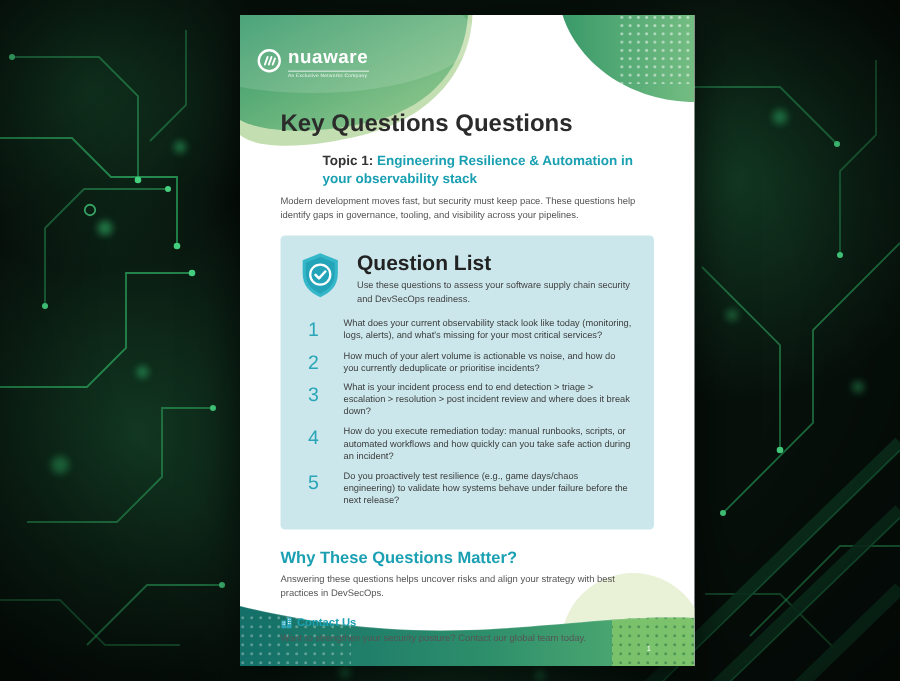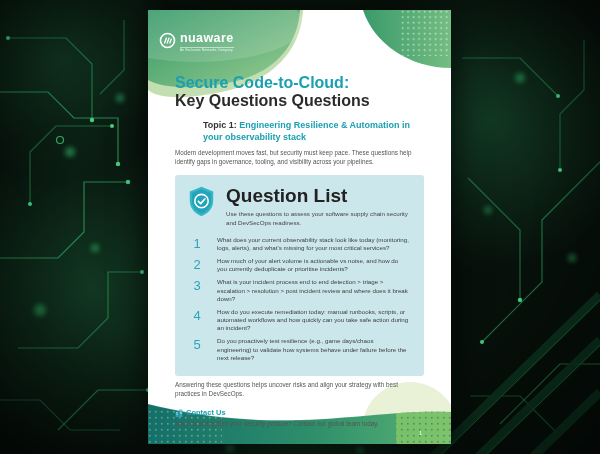--- a/index.html
+++ b/index.html
@@ -2,40 +2,40 @@
 <html><head>
 <meta charset="utf-8">
 <style>
   html,body{margin:0;padding:0;background:#060d09;}
   *{box-sizing:border-box;}
   .canvas{position:relative;width:600px;height:454px;overflow:hidden;background:#060d09;
           font-family:"Liberation Sans",sans-serif;}
   .bg-svg{position:absolute;left:0;top:0;z-index:0;}
   .vignette{position:absolute;left:0;top:0;width:600px;height:454px;z-index:1;
             background:radial-gradient(ellipse at 50% 45%, rgba(0,0,0,0) 55%, rgba(0,0,0,.5) 100%);}
-  .page{position:absolute;left:148px;top:10px;width:303px;height:434px;background:#ffffff;
+  .page{position:absolute;left:160px;top:10px;width:303px;height:434px;background:#ffffff;
         z-index:2;box-shadow:0 10px 30px rgba(0,0,0,.7);overflow:hidden;}
   .deco-top,.deco-bottom{position:absolute;left:0;z-index:1;pointer-events:none;}
   .deco-top{top:0;}
   .deco-bottom{bottom:0;}
   .logo{position:absolute;top:22px;left:11px;z-index:3;display:flex;align-items:flex-start;gap:4px;color:#fff;}
   .logo-text{line-height:1;}
   .logo-name{font-size:12.5px;font-weight:bold;letter-spacing:.4px;}
   .logo-tagline{font-size:3.2px;opacity:.9;margin-top:2px;letter-spacing:.2px;border-top:.5px solid rgba(255,255,255,.6);padding-top:1.5px;}
   .content{position:relative;z-index:2;padding:64px 27px 0 27px;}
   .title1{margin:0;font-size:16px;font-weight:bold;color:#1aa0b2;line-height:1.12;}
   .title2{margin:0;font-size:16px;font-weight:bold;color:#2b2b2b;line-height:1.12;}
   .topic{margin-top:9px;font-size:9px;font-weight:bold;line-height:1.35;margin-left:28px;}
   .topic .pfx{color:#333333;}
   .topic .rest{color:#1aa0b2;}
   .intro{margin-top:5px;font-size:6.3px;color:#555555;line-height:1.45;width:238px;}
   .qbox{margin-top:9px;background:#cbe7eb;border-radius:3px;padding:11px 13px 9px 13px;}
   .qbox-head{display:flex;align-items:flex-start;gap:11px;}
   .qbox-titles{flex:1;}
-  .qbox-title{font-size:19px;font-weight:bold;color:#222222;line-height:1.1;}
+  .qbox-title{font-size:14px;font-weight:bold;color:#222222;line-height:1.1;}
   .qbox-sub{margin-top:3px;font-size:6.2px;color:#444444;line-height:1.4;width:185px;}
   .qlist{margin-top:8px;}
   .qrow{display:flex;gap:11px;margin-bottom:5px;align-items:flex-start;}
   .qnum{width:18px;flex:0 0 18px;text-align:center;font-size:13px;color:#2aa6b8;line-height:1;padding-top:1px;}
   .qtext{font-size:6.2px;color:#3d3d3d;line-height:1.32;padding-right:2px;}
   .why-title{margin-top:13px;font-size:11px;font-weight:bold;color:#1aa0b2;}
   .why-body{margin-top:4px;font-size:6.3px;color:#555555;line-height:1.45;width:242px;}
   .contact-head{margin-top:10px;display:flex;align-items:flex-end;gap:3px;font-size:7.5px;font-weight:bold;color:#1aa0b2;}
   .contact-body{margin-top:3px;font-size:6.3px;color:#555555;}
   .page-number{position:absolute;right:29px;bottom:8px;z-index:3;font-size:5px;color:#ffffff;}
@@ -197,21 +197,20 @@
         <rect x="248" y="28" width="55" height="36" fill="#82c56b" opacity=".85"></rect>
         <rect x="248" y="28" width="55" height="36" fill="url(#dotsG)"></rect>
         <rect x="0" y="28" width="74" height="36" fill="url(#dotsW2)"></rect>
       </g>
       <path d="M0,24 C40,34 92,42 152,40 C212,38 252,30 303,32" fill="none" stroke="#ffffff" stroke-width=".8" opacity=".18"></path>
     </svg>
 
     <div class="page-number">1</div>
 
     <div class="content">
-      <h1 class="title1">Secure Code-to-Cloud:</h1>
       <h1 class="title2">Key Questions Questions</h1>
 
       <div class="topic">
         <span class="pfx">Topic 1:</span>
         <span class="rest">Engineering Resilience &amp; Automation in your observability stack</span>
       </div>
 
       <div class="intro">Modern development moves fast, but security must keep pace. These questions help identify gaps in governance, tooling, and visibility across your pipelines.</div>
 
       <div class="qbox">
@@ -249,20 +248,21 @@
               <div class="qtext">How do you execute remediation today: manual runbooks, scripts, or automated workflows and how quickly can you take safe action during an incident?</div>
             </div>
 
             <div class="qrow">
               <div class="qnum">5</div>
               <div class="qtext">Do you proactively test resilience (e.g., game days/chaos engineering) to validate how systems behave under failure before the next release?</div>
             </div>
           </div>
       </div>
 
+      <div class="why-title">Why These Questions Matter?</div>
       <div class="why-body">Answering these questions helps uncover risks and align your strategy with best practices in DevSecOps.</div>
 
       <div class="contact-head">
         <svg width="8" height="8" viewBox="0 0 12 12">
           <rect x="1" y="4" width="4.5" height="8" fill="#2aa6b8"></rect>
           <rect x="6.5" y="1" width="4.5" height="11" fill="#2aa6b8"></rect>
           <g fill="#ffffff">
             <rect x="2" y="5.2" width="1" height="1"></rect>
               <rect x="3.6" y="5.2" width="1" height="1"></rect>
             <rect x="2" y="7.2" width="1" height="1"></rect>

